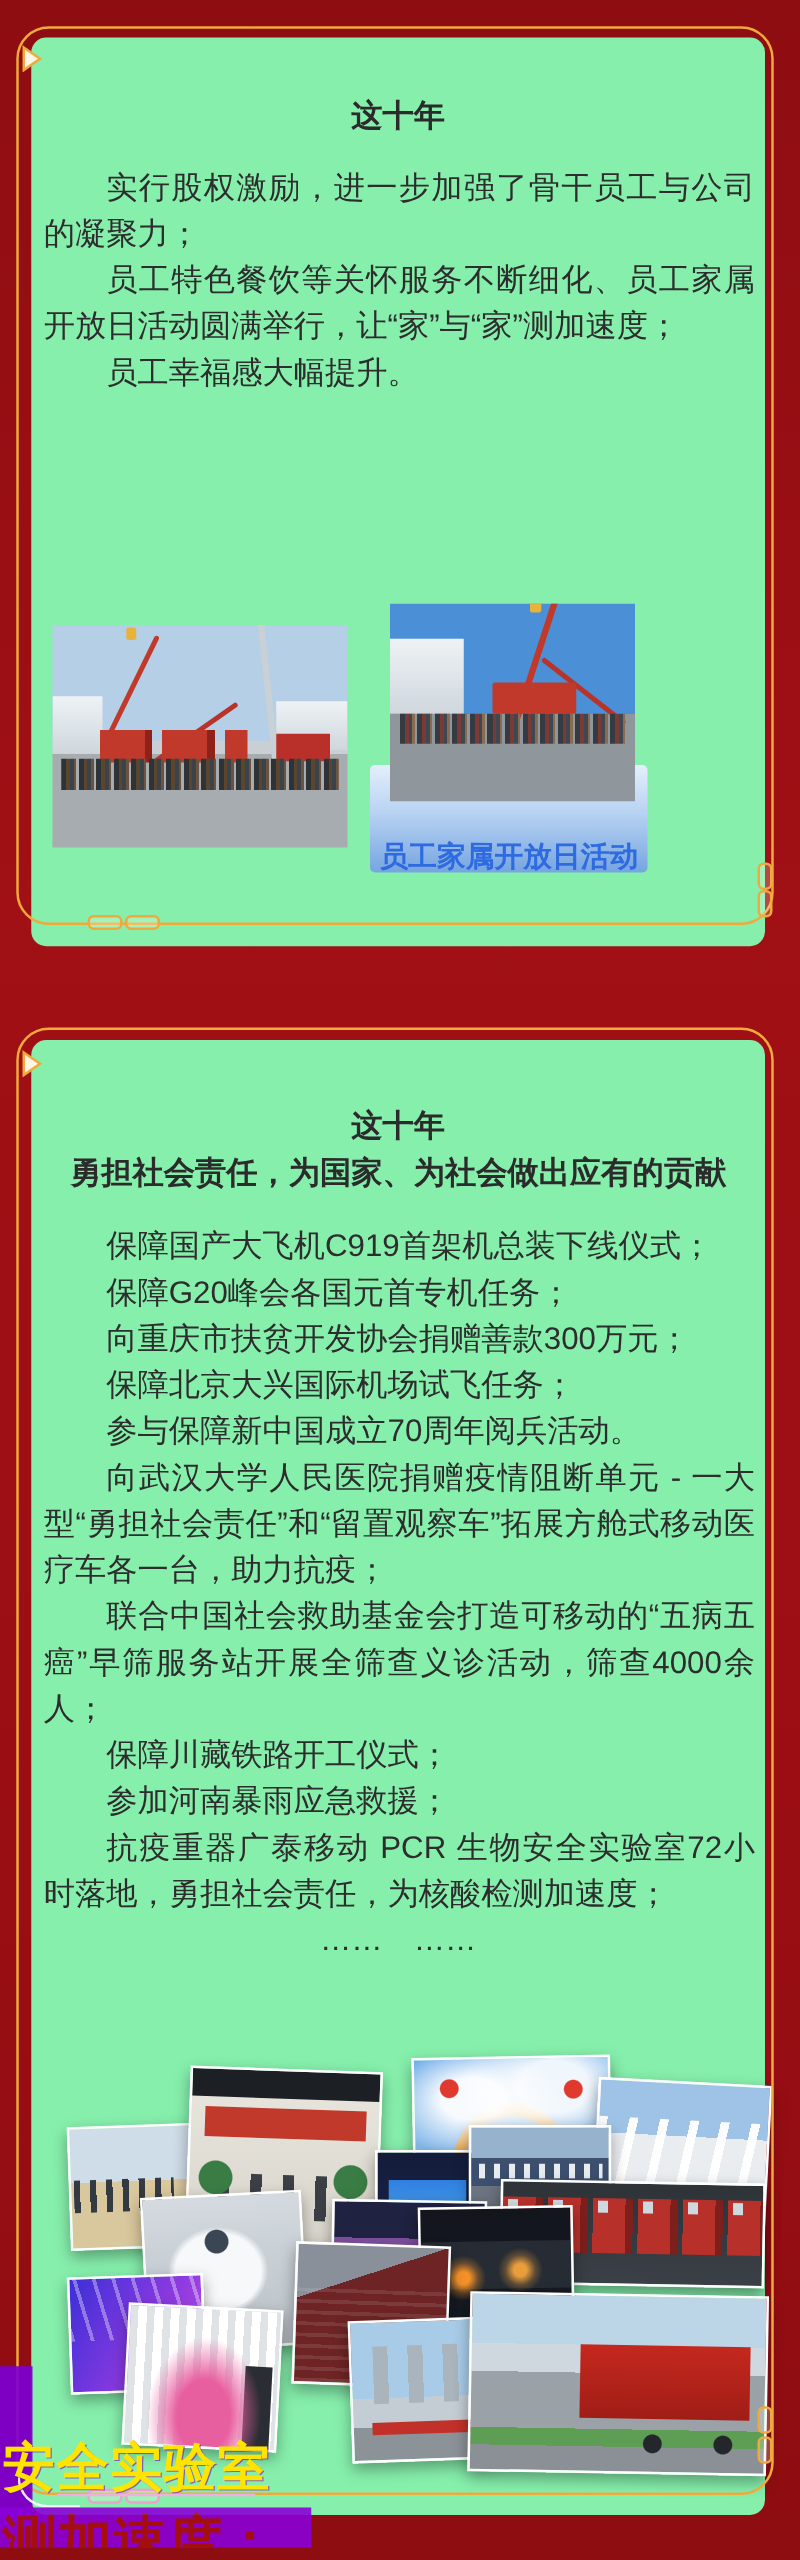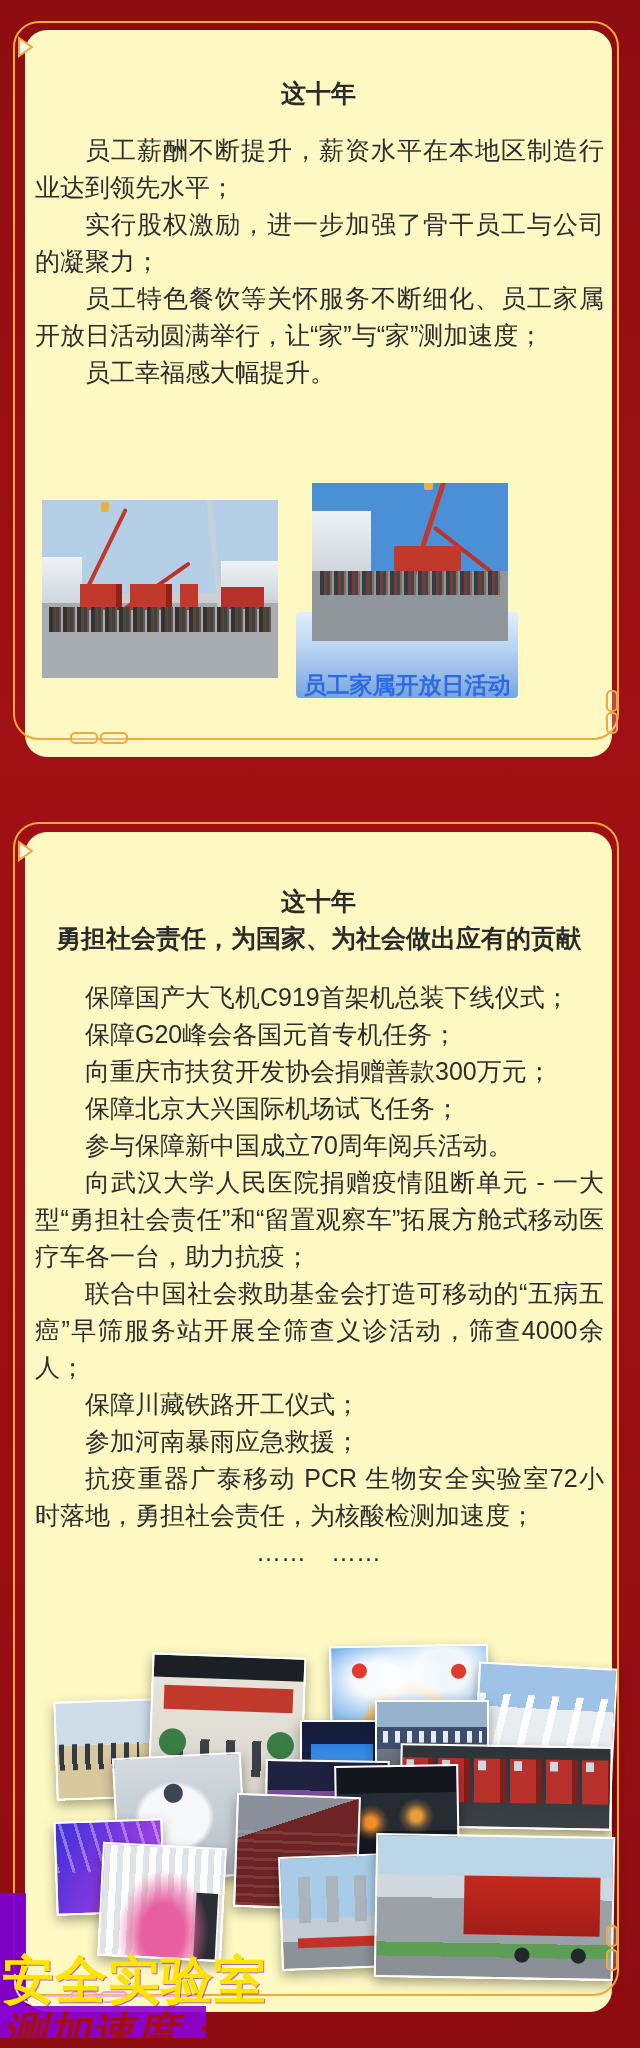--- a/index.html
+++ b/index.html
@@ -2,21 +2,21 @@
 <html><head>
 <meta charset="utf-8">
 <style>
   html,body{margin:0;padding:0;}
   body{
     width:640px;height:2048px;position:relative;overflow:hidden;
     background:linear-gradient(180deg,#8e0d11 0%,#a01015 35%,#9a0e13 70%,#8e0d11 100%);
     font-family:"Liberation Sans",sans-serif;
     -webkit-font-smoothing:antialiased;
   }
-  .card{position:absolute;background:#fef9c3;border-radius:22px;z-index:2;}
+  .card{position:absolute;background:#86efac;border-radius:12px;z-index:2;}
   #card1{left:25px;top:30px;width:587px;height:727px;}
   #card2{left:25px;top:832px;width:587px;height:1180px;}
   .gold-frame{position:absolute;border:2px solid #efa93d;border-radius:26px;z-index:6;pointer-events:none;}
   #frame1{left:13px;top:21px;width:602px;height:715px;}
   #frame2{left:13px;top:822px;width:602px;height:1170px;}
   .corner-tri{position:absolute;z-index:7;}
   .chain{position:absolute;border:2px solid #efa93d;border-radius:5px;background:rgba(252,246,230,.25);z-index:7;}
   .chain.h{width:24px;height:8px;}
   .chain.v{width:8px;height:18px;}
   .chain.pink{border-color:#ee9fd4;}
@@ -70,39 +70,38 @@
   .kind-medical{background-image:linear-gradient(#2b7fd0,#2b7fd0),linear-gradient(#454b52,#454b52),linear-gradient(100deg,#eef1f3 0 55%,#c9d0d6 55% 100%);background-size:20% 16%,30% 8%,100% 100%;background-position:82% 30%,20% 70%,0 0;}
   .kind-dusk{background-image:linear-gradient(rgba(255,245,220,.9),rgba(255,245,220,.9)),linear-gradient(#1f2240 0 32%,#7e4f9e 32% 52%,#e58ab8 52% 70%,#2b2030 70% 100%);background-size:70% 4px,100% 100%;background-position:50% 46%,0 0;}
   .kind-night{background-image:radial-gradient(circle at 28% 58%,rgba(255,150,40,.95) 0 5px,rgba(255,150,40,.3) 12px,transparent 18px),radial-gradient(circle at 66% 52%,rgba(255,170,60,.9) 0 5px,rgba(255,170,60,.25) 12px,transparent 18px),linear-gradient(rgba(40,46,54,.9),rgba(40,46,54,.9)),linear-gradient(#12151c,#171b24);background-size:100% 100%,100% 100%,100% 40%,100% 100%;background-position:0 0,0 0,0 45%,0 0;}
   .kind-stadium{background-image:repeating-linear-gradient(0deg,rgba(255,255,255,.1) 0 3px,transparent 3px 9px),linear-gradient(160deg,#8a9099 0 28%,#6e2424 28% 100%);background-size:100% 70%,100% 100%;background-position:0 100%,0 0;}
   .kind-event-purple{background-image:repeating-linear-gradient(75deg,rgba(255,255,255,.35) 0 3px,transparent 3px 15px),linear-gradient(120deg,#3c2fd8,#8f3ae0 60%,#c455e8);background-size:100% 55%,100% 100%;background-position:0 0,0 0;}
   .kind-reveal{background-image:radial-gradient(ellipse at 52% 78%,#e85fa0 0 24%,transparent 52%),linear-gradient(#2a2e34,#2a2e34),repeating-linear-gradient(90deg,#dfe3e6 0 6px,#fff 6px 13px);background-size:100% 100%,18% 60%,100% 100%;background-position:0 0,96% 100%,0 0;}
   .kind-towers{background-image:linear-gradient(#c2302a,#c2302a),repeating-linear-gradient(90deg,#aab4bc 0 12px,transparent 12px 28px),linear-gradient(#a8cbe8 0 55%,#c4cdd4 55% 76%,#8b9298 76% 100%);background-size:72% 9%,70% 42%,100% 100%;background-position:50% 80%,50% 30%,0 0;}
   .kind-firetruck{background-image:radial-gradient(circle at 62% 84%,#23272b 0 7px,transparent 8px),radial-gradient(circle at 86% 84%,#23272b 0 7px,transparent 8px),linear-gradient(#c4281e,#a01d16),linear-gradient(#bcd6e8 0 28%,#cfd8de 28% 44%,#9aa2a8 44% 76%,#5e9e54 76% 86%,#8a9096 86% 100%);background-size:100% 100%,100% 100%,58% 42%,100% 100%;background-position:0 0,0 0,88% 48%,0 0;}
   
   #ov-strip{position:absolute;left:0;top:1893px;width:26px;height:128px;background:#7d00d2;opacity:.92;z-index:9;}
-  #ov-text1{position:absolute;left:2px;top:1946px;font-size:52px;font-weight:700;color:#ffe400;letter-spacing:1px;z-index:10;text-shadow:1px 1px 0 rgba(125,0,210,.6);white-space:nowrap;}
-  #ov-band{position:absolute;left:0;top:2006px;width:206px;height:32px;background:#8a00d8;opacity:.9;overflow:hidden;z-index:10;font-style:italic;}
+  #ov-text1{position:absolute;left:2px;top:1946px;font-size:42px;font-weight:700;color:#ffe400;letter-spacing:1px;z-index:10;text-shadow:1px 1px 0 rgba(125,0,210,.6);white-space:nowrap;}
+  #ov-band{position:absolute;left:0;top:2006px;width:249px;height:32px;background:#8a00d8;opacity:.9;overflow:hidden;z-index:10;}
   #ov-band span{position:absolute;left:2px;top:-2px;font-size:44px;font-weight:700;color:#a80f0f;white-space:nowrap;}
   #pink-line{position:absolute;left:46px;top:1995px;width:158px;height:2px;background:#f2aede;z-index:8;}
   #corner-arc{position:absolute;left:14px;top:1974px;width:48px;height:30px;border-left:2px solid #fff;border-bottom:2px solid #fff;border-bottom-left-radius:24px;opacity:.9;z-index:9;}
 </style>
 </head>
 <body>
 
 <div class="gold-frame" id="frame1"></div>
 <div class="gold-frame" id="frame2"></div>
 
 <div class="card" id="card1">
   <div class="card-inner">
     <div class="c-titleblock">
       <div class="c-title">这十年</div>
     </div>
     <div class="paras">
-        <p>员工薪酬不断提升，薪资水平在本地区制造行业达到领先水平；</p>
         <p>实行股权激励，进一步加强了骨干员工与公司的凝聚力；</p>
         <p>员工特色餐饮等关怀服务不断细化、员工家属开放日活动圆满举行，让“家”与“家”测加速度；</p>
         <p>员工幸福感大幅提升。</p>
       </div>
     <div class="photo" id="photoL">
       <div class="ph-bldg b1"></div>
       <div class="ph-bldg b2"></div>
       <div class="ph-boom boom1"></div>
       <div class="ph-boom boom2"></div>
       <div class="ph-boom boom3"></div>

